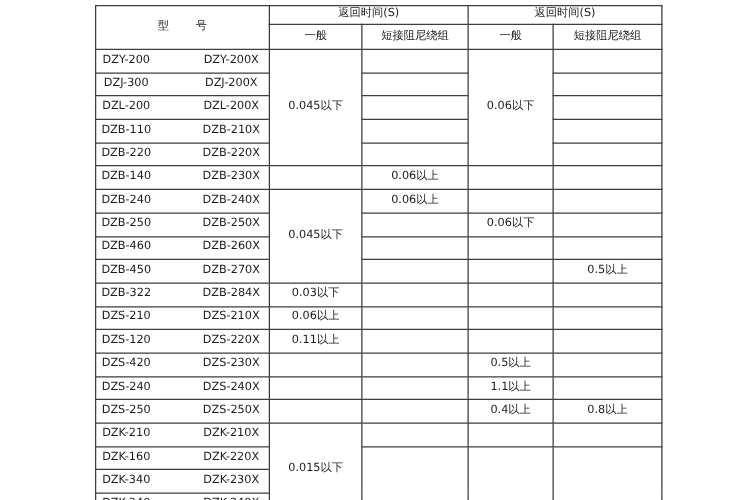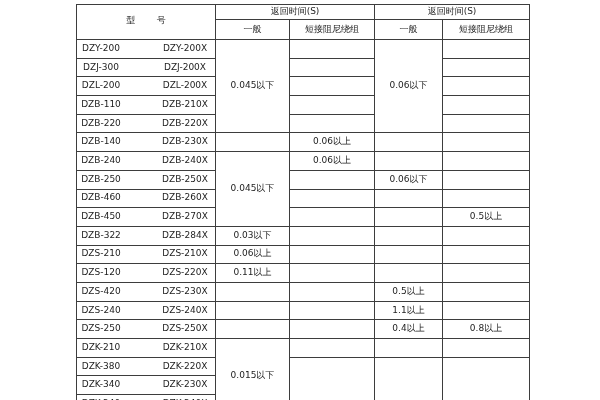--- a/index.html
+++ b/index.html
@@ -266,21 +266,21 @@
             </div>
           </td>
           <td rowspan="4">0.015以下</td>
           <td></td>
           <td></td>
           <td></td>
         </tr>
         <tr>
           <td class="model-cell">
             <div class="m-wrap">
-              <span>DZK-380</span>
+              <span>DZK-160</span>
               <span>DZK-220X</span>
             </div>
           </td>
           <td rowspan="3"></td>
           <td rowspan="3"></td>
           <td rowspan="3"></td>
         </tr>
         <tr>
           <td class="model-cell">
             <div class="m-wrap">

